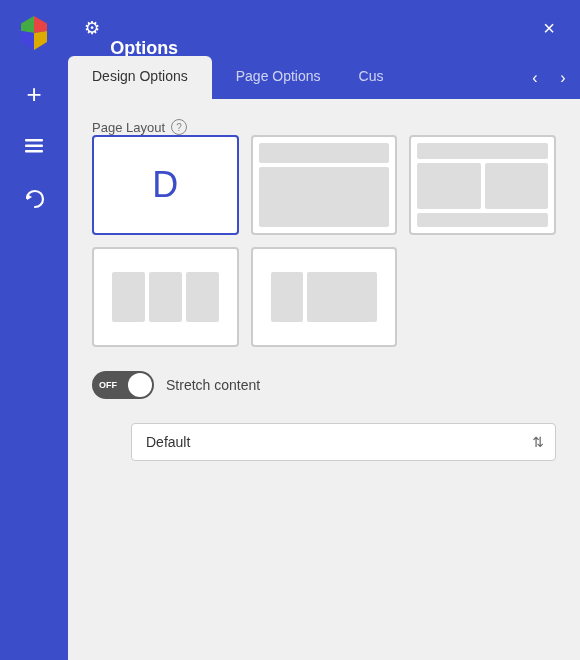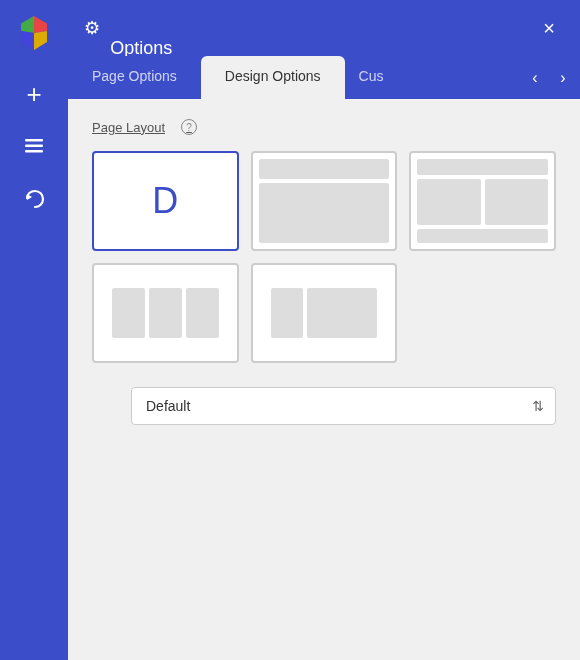--- a/index.html
+++ b/index.html
@@ -68,21 +68,21 @@
     }
 
     .panel-header-icon {
       color: white;
       font-size: 18px;
     }
 
     .panel-title {
       color: white;
       font-size: 18px;
-      font-weight: 400;
+      font-weight: 700;
       flex: 1;
       margin-top: 40px;
     }
 
     .close-btn {
       color: white;
       font-size: 20px;
       cursor: pointer;
       width: 30px;
       height: 30px;
@@ -151,23 +151,21 @@
       background: #f0f0f0;
       overflow-y: auto;
     }
 
     .section-label {
       font-size: 13px;
       color: #555;
       font-weight: 500;
       display: flex;
       align-items: center;
-      gap: 16px;
-      margin-bottom: 16px;
-      text-decoration: underline;
+      gap: 6px;
     }
 
     .help-icon {
       width: 16px;
       height: 16px;
       border-radius: 50%;
       border: 1.5px solid #888;
       display: inline-flex;
       align-items: center;
       justify-content: center;
@@ -358,25 +356,25 @@
 
   <div class="panel-header">
     <span class="panel-header-icon">⚙</span>
     <span class="panel-title">Options</span>
     <div class="close-btn">
       <span>×</span>
     </div>
   </div>
 
   <div class="tabs-bar">
+    <div class="tab active">
+      <span>Design Options</span>
+    </div>
     <div class="tab">
       <span>Page Options</span>
-    </div>
-    <div class="tab active">
-      <span>Design Options</span>
     </div>
     <div class="tab-partial">
       <span>Cus</span>
     </div>
     <div class="tabs-nav">
       <div class="tab-nav-btn">
         <span>‹</span>
       </div>
       <div class="tab-nav-btn">
         <span>›</span>
@@ -435,20 +433,27 @@
         <div style="flex:1; display:flex; gap:4px; padding: 0 6px; height:50px;">
           <div style="background:#ddd; width:30%; border-radius:2px;"></div>
           <div style="background:#ddd; flex:1; border-radius:2px;"></div>
         </div>
         <div class="lp5-bottom" style="margin:4px 6px 6px;"></div>
       </div>
 
       <div style=""></div>
     </div>
 
+    <div class="toggle-row">
+      <div class="toggle-switch">
+        <span class="toggle-label-off">OFF</span>
+        <div class="toggle-knob"></div>
+      </div>
+      <span class="stretch-label">Stretch content</span>
+    </div>
 
 
     <div class="select-wrapper">
       <select class="layout-select">
         <option>Default</option>
         <option>Custom 1</option>
         <option>Custom 2</option>
       </select>
       <span class="select-arrow">⇅</span>
     </div>

